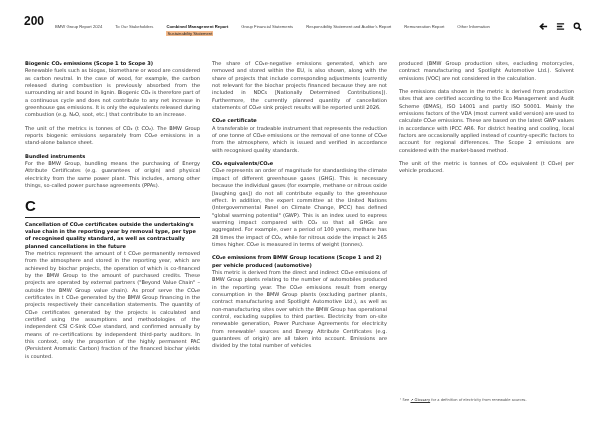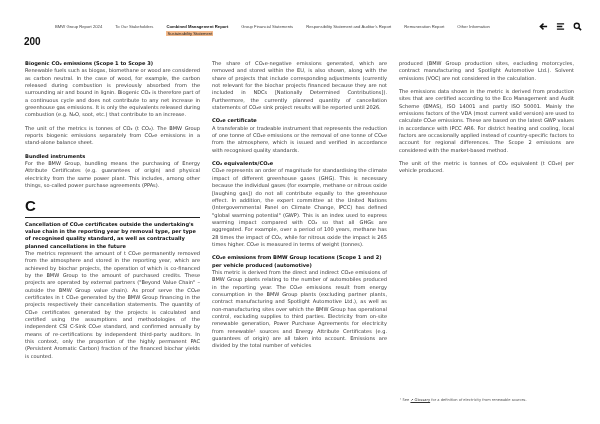--- a/index.html
+++ b/index.html
@@ -1,18 +1,18 @@
 <!DOCTYPE html>
 <html><head>
 <meta charset="utf-8">
 <style>
   html, body { margin:0; padding:0; background:#ffffff; }
   body { width:600px; height:424px; position:relative; overflow:hidden; font-family:"DejaVu Sans", "Liberation Sans", sans-serif; color:#1a1a1a; }
   .topbar { position:absolute; left:0; top:0; width:600px; height:40px; }
-  .page-num { position:absolute; left:24px; top:36px; font-family:"Liberation Sans", sans-serif; font-weight:bold; font-size:10px; color:#111;text-align:center; }
+  .page-num { position:absolute; left:24px; top:14px; font-family:"Liberation Sans", sans-serif; font-weight:bold; font-size:12px; color:#111;text-align:center; }
   .nav { position:absolute; left:55px; top:24px; display:flex; font-family:"Liberation Sans", sans-serif; font-size:4.2px; color:#444; }
   .nav-item { margin-right:13px; white-space:nowrap; position:relative; }
   .nav-item.active { font-weight:bold; color:#111; }
   .nav-sub { position:absolute; left:0; top:7px; background:#f3b98a; color:#222; padding:0 1px; font-weight:normal; white-space:nowrap; }
   .icons { position:absolute; left:539px; top:22px; display:flex; gap:8px; align-items:center; }
   .icon { width:9px; height:9px; display:block; }
 
   .col { position:absolute; top:60px; width:175px; font-size:5.05px; line-height:7.35px; color:#333; }
   .col1 { left:25px; }
   .col2 { left:212px; }

